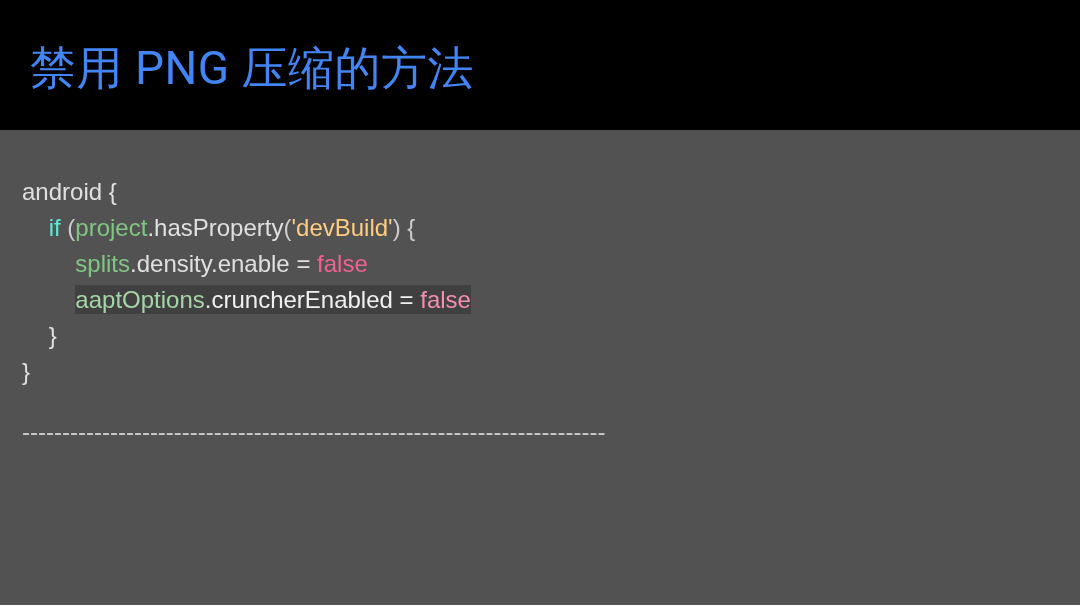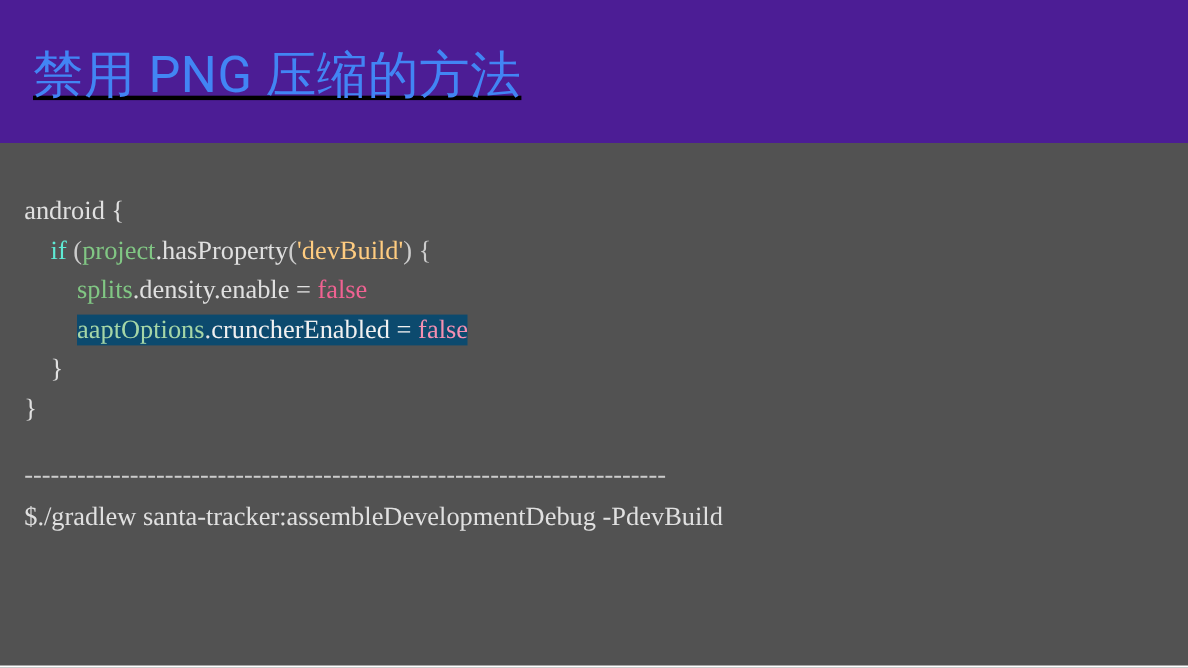--- a/index.html
+++ b/index.html
@@ -8,51 +8,50 @@
       box-sizing: border-box;
     }
     body {
       width: 1080px;
       height: 607px;
       font-family: -apple-system, BlinkMacSystemFont, "Segoe UI", Roboto, sans-serif;
       background: #ffffff;
     }
     .header {
       padding: 38px 30px 30px 30px;
-      background: #4c1d95;
-      text-decoration: underline;
+      background: #000000;
     }
     .title {
       font-size: 46px;
       font-weight: 400;
       color: #4285F4;
       letter-spacing: 0.5px;
     }
     .code-block {
       background: #525252;
       padding: 44px 22px 60px 22px;
-      font-family: Liberation Serif, serif;
+      font-family: Liberation Sans, sans-serif;
       font-size: 24px;
       line-height: 1.5;
       color: #d4d4d4;
       min-height: 475px;
     }
     .code-line {
       white-space: pre;
     }
     .kw { color: #5eead4; }
     .prop { color: #81C784; }
     .method { color: #E0E0E0; margin-top: 38px; }
     .paren { color: #CCCCCC; }
     .string { color: #FFCC80; text-align: center; }
     .op { color: #E0E0E0; }
     .bool { color: #F06292; }
     .text-plain { color: #E0E0E0; }
     .highlight {
-      background: #0c4a6e;
+      background: #404040;
       padding: 1px 0;
     }
     .highlight .prop { color: #A5D6A7; }
     .highlight .method { color: #F0F0F0; }
     .highlight .op { color: #F0F0F0; }
     .highlight .bool { color: #F48FB1; }
     .divider {
       color: #CCCCCC;
       margin-top: 24px;
       letter-spacing: 0;
@@ -72,14 +71,13 @@
 </div>
 
 <div class="code-block">
   <div class="code-line"><span class="text-plain">android {</span></div>
   <div class="code-line"><span>    </span><span class="kw">if</span><span class="paren"> (</span><span class="prop">project</span><span class="text-plain">.</span><span class="method">hasProperty</span><span class="paren">(</span><span class="string">'devBuild'</span><span class="paren">) {</span></div>
   <div class="code-line"><span>        </span><span class="prop">splits</span><span class="text-plain">.</span><span class="method">density</span><span class="text-plain">.</span><span class="method">enable</span><span class="op"> = </span><span class="bool">false</span></div>
   <div class="code-line"><span>        </span><span class="highlight"><span class="prop">aaptOptions</span><span class="text-plain">.</span><span class="method">cruncherEnabled</span><span class="op"> = </span><span class="bool">false</span></span></div>
   <div class="code-line"><span class="text-plain">    }</span></div>
   <div class="code-line"><span class="text-plain">}</span></div>
   <div class="code-line divider">-------------------------------------------------------------------------</div>
-  <div class="code-line command-line">$./gradlew santa-tracker:assembleDevelopmentDebug -PdevBuild</div>
 </div>
 
 </body></html>

